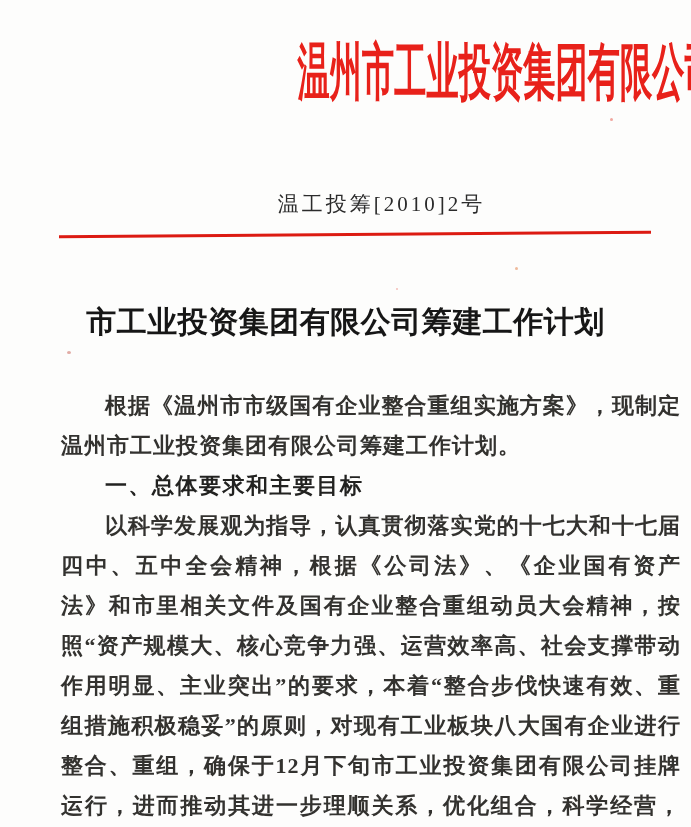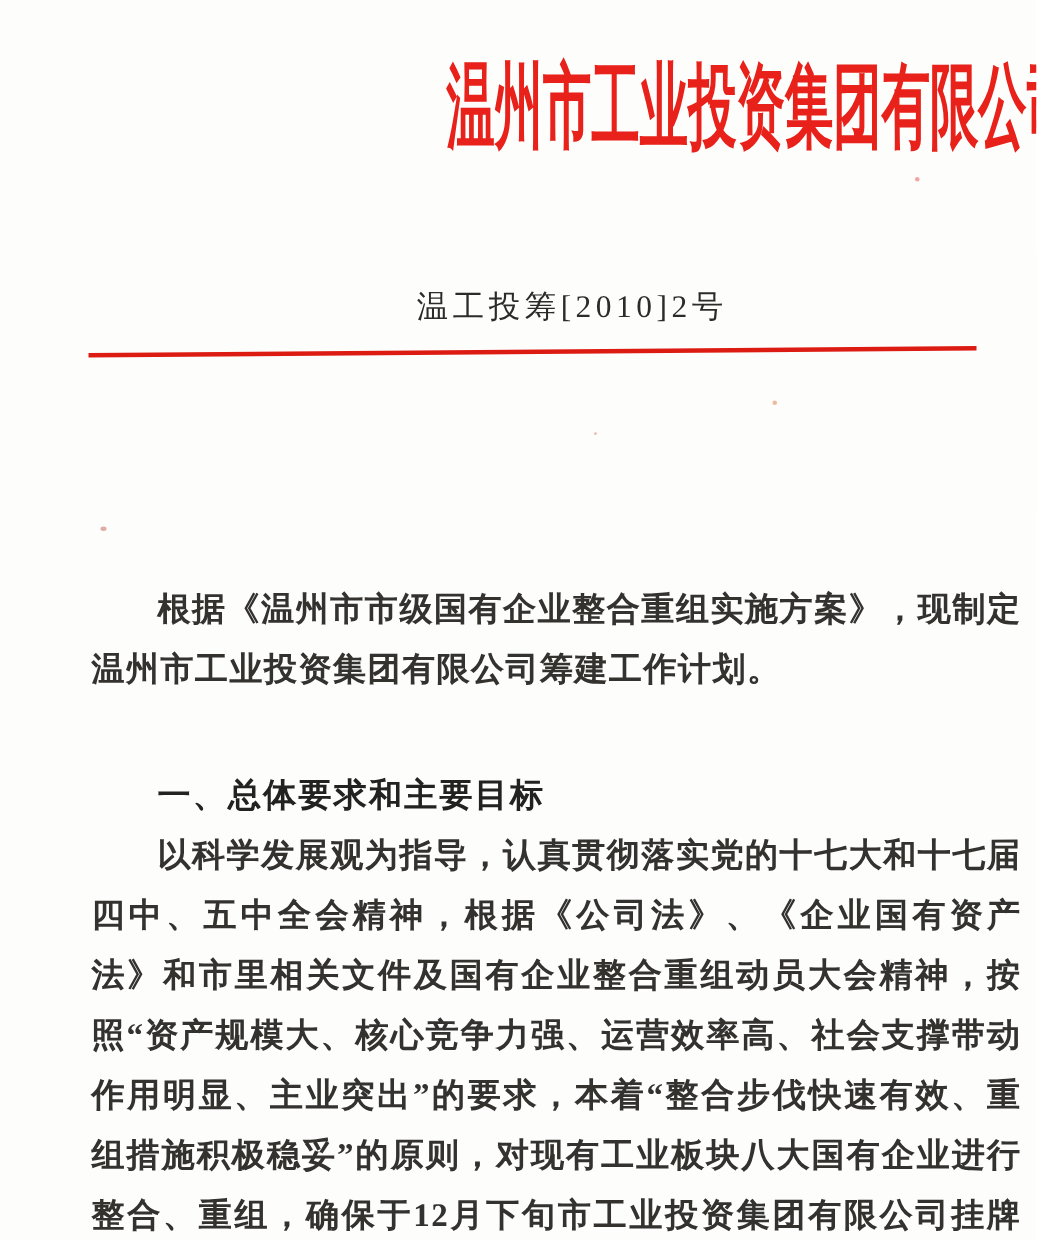--- a/index.html
+++ b/index.html
@@ -90,21 +90,20 @@
   .para {
     margin: 0;
     text-indent: 2em;
     font-weight: bold;
   }
   .para.section-heading {
     font-family: "Liberation Sans", "DejaVu Sans", sans-serif;
     font-weight: bold;
     color: #222220;
     letter-spacing: 1.5px;
-    margin-top: 44px;
   }
 
   
   .speck {
     position: absolute;
     border-radius: 50%;
   }
   .speck.s1 { left: 610px; top: 118px; width: 3px; height: 3px; background: rgba(232, 96, 84, 0.55); }
   .speck.s2 { left: 515px; top: 267px; width: 3px; height: 3px; background: rgba(226, 120, 60, 0.5); }
   .speck.s3 { left: 67px;  top: 351px; width: 4px; height: 3px; background: rgba(190, 70, 60, 0.45); }
@@ -116,20 +115,21 @@
 <div class="page" style="background: rgb(253, 253, 252);">
 
   <div class="letterhead">
     <span class="stretch" style="color: rgb(232, 33, 26);">温州市工业投资集团有限公司筹建工作组文件</span>
   </div>
 
   <div class="doc-number">温工投筹[2010]2号</div>
 
   <div class="red-rule" style="background: rgb(220, 27, 18);"></div>
 
+  <h1 class="doc-title">市工业投资集团有限公司筹建工作计划</h1>
 
   <div class="body-block" style="color: rgb(51, 50, 47);">
     <p class="para">根据《温州市市级国有企业整合重组实施方案》，现制定温州市工业投资集团有限公司筹建工作计划。</p>
     <p class="para section-heading">一、总体要求和主要目标</p>
     <p class="para">以科学发展观为指导，认真贯彻落实党的十七大和十七届四中、五中全会精神，根据《公司法》、《企业国有资产法》和市里相关文件及国有企业整合重组动员大会精神，按照“资产规模大、核心竞争力强、运营效率高、社会支撑带动作用明显、主业突出”的要求，本着“整合步伐快速有效、重组措施积极稳妥”的原则，对现有工业板块八大国有企业进行整合、重组，确保于12月下旬市工业投资集团有限公司挂牌运行，进而推动其进一步理顺关系，优化组合，科学经营，做大做强。</p>
   </div>
 
   <div class="speck s1"></div>
   <div class="speck s2"></div>
   <div class="speck s3"></div>

